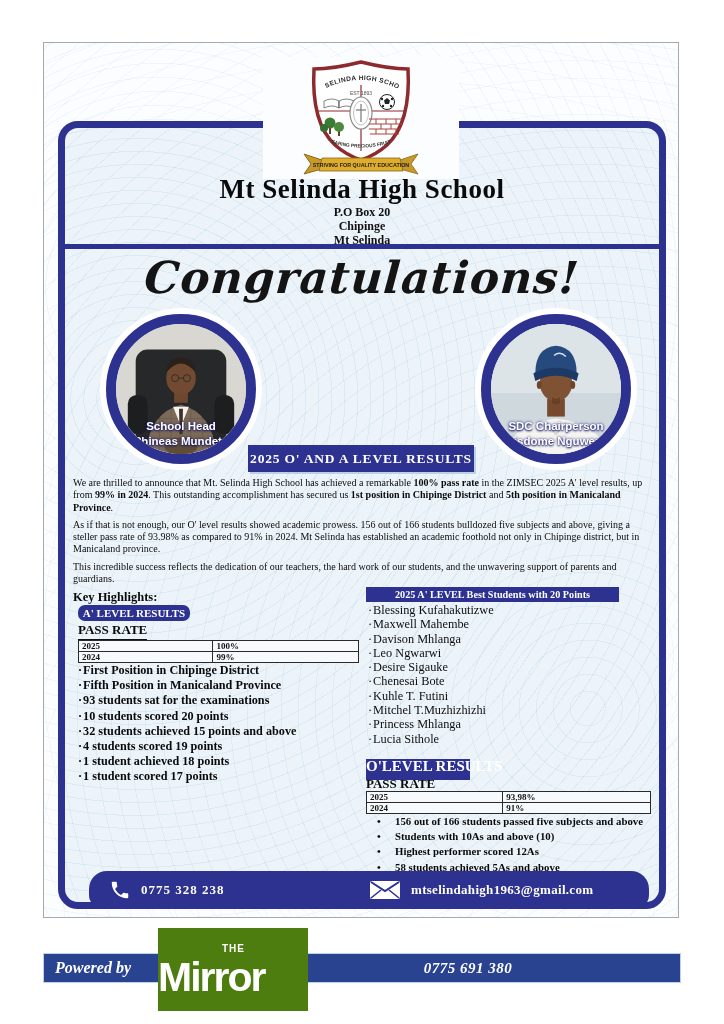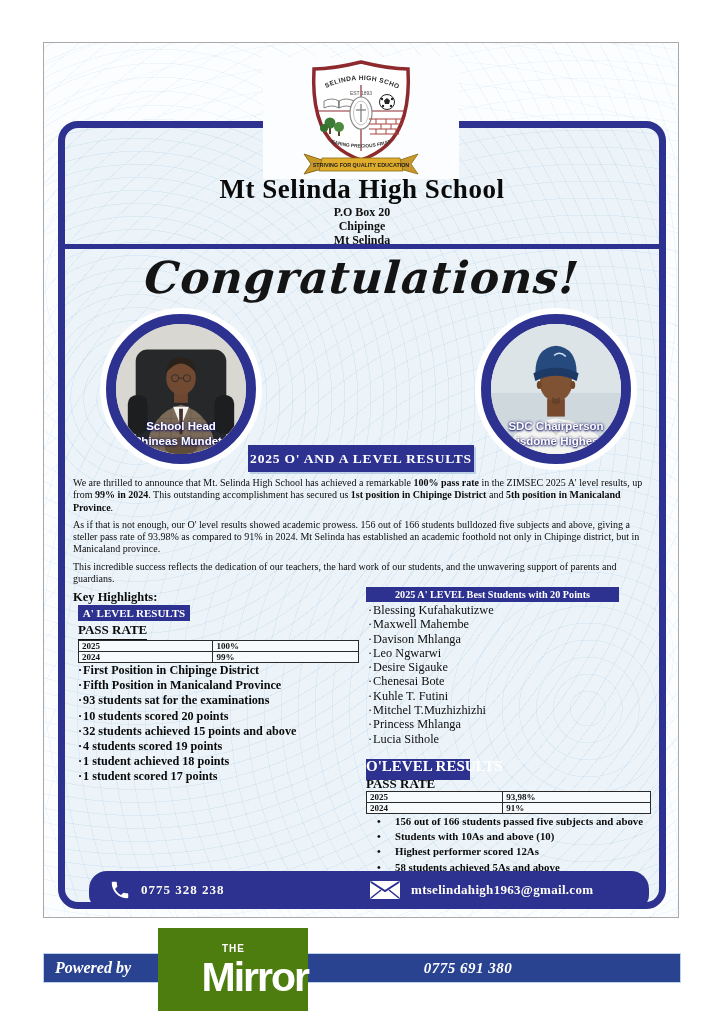--- a/index.html
+++ b/index.html
@@ -76,21 +76,21 @@
   .paras { position:absolute; left:8px; top:349px; width:580px; font-size:10px; line-height:1.23; color:#0c0c0c; }
   .paras p { margin:0 0 5px 0; }
 
   .key-label { position:absolute; left:8px; top:462px; font-size:12.5px; font-weight:bold; color:#0a0a0a; }
 
   
   .mini-banner {
     position:absolute; background:#2d3190; color:#fff; font-weight:bold;
     text-align:center; white-space:nowrap;
   }
-  .banner-alevel { left:13px; top:477px; width:112px; height:16px; font-size:11px; line-height:16px; }
+  .banner-alevel { left:13px; top:477px; width:112px; height:16px; font-size:11px; line-height:16px;border-radius:7px; }
   .banner-best   { left:301px; top:459px; width:253px; height:15px; font-size:10.2px; line-height:15px; }
   .banner-olevel { left:301px; top:631px; width:104px; height:21px; font-size:15px; line-height:15px; }
 
   .passrate { position:absolute; font-size:13px; font-weight:bold; color:#0a0a0a; border-bottom:2px solid #111; padding-bottom:1px; }
   .passrate-a { left:13px; top:494px; }
   .passrate-o { left:301px; top:648px; }
 
   
   table.res { position:absolute; border-collapse:collapse; background:#f6fafc; }
   table.res td {
@@ -143,21 +143,21 @@
   .band-phone {
     position:absolute; left:408px; top:953px; height:30px; line-height:30px; width:120px;
     color:#fff; font-style:italic; font-weight:bold; font-size:15px; text-align:center; z-index:2;
     letter-spacing:.5px;
   }
   .mirror-box {
     position:absolute; left:158px; top:928px; width:150px; height:83px;
     background:#4d7c0f; z-index:3; color:#fff; font-family:"Liberation Sans", sans-serif;
   }
   .mirror-word {
-    position:absolute; left:0; bottom:10px; width:100%; text-align:right;
+    position:absolute; left:0; bottom:10px; width:100%; text-align:left;
     font-weight:bold; font-size:41px; letter-spacing:-2px;
   }
   .mirror-the {
     position:absolute; top:15px; left:64px; font-size:10px; font-weight:bold; letter-spacing:1px;
   }
 </style>
 </head>
 <body>
 
 <div class="page">
@@ -294,21 +294,21 @@
             <ellipse cx="66" cy="60" rx="16.5" ry="18.5" fill="#7f5233"></ellipse>
             <path d="M62,74 Q66,78 70,74 L70,80 Q66,83 62,80 Z" fill="#5e3c24" opacity=".7"></path>
             <path d="M45,50 Q45,24 66,22 Q87,24 87,50 Q66,40 45,50 Z" fill="#274a7e"></path>
             <path d="M64,32 q6,-5 12,1" fill="none" stroke="#cfe0f2" stroke-width="1.6"></path>
             <path d="M43,50 Q66,39 89,50 L87,58 Q66,47 45,58 Z" fill="#1d3a66"></path>
             <ellipse cx="49" cy="62" rx="2.5" ry="4" fill="#6e452a"></ellipse>
             <ellipse cx="83" cy="62" rx="2.5" ry="4" fill="#6e452a"></ellipse>
           </svg>
           <div class="photo-label">
             <div>SDC Chairperson</div>
-            <div>Lisdome Highest</div>
+            <div>Lisdome Nguweni</div>
           </div>
         </div>
 
         <div class="banner-results">2025 O' AND A LEVEL RESULTS</div>
 
         <div class="paras">
           <p><span>We are thrilled to announce that Mt. Selinda High School has achieved a remarkable </span><b>100% pass rate</b><span> in the ZIMSEC 2025 A' level results, up from </span><b>99% in 2024</b><span>. This outstanding accomplishment has secured us </span><b>1st position in Chipinge District</b><span> and </span><b>5th position in Manicaland Province</b><span>.</span></p>
           <p>As if that is not enough, our O' level results showed academic prowess. 156 out of 166 students bulldozed five subjects and above, giving a steller pass rate of 93.98% as compared to 91% in 2024. Mt Selinda has established an academic foothold not only in Chipinge district, but in Manicaland province.</p>
           <p>This incredible success reflects the dedication of our teachers, the hard work of our students, and the unwavering support of parents and guardians.</p>
         </div>

